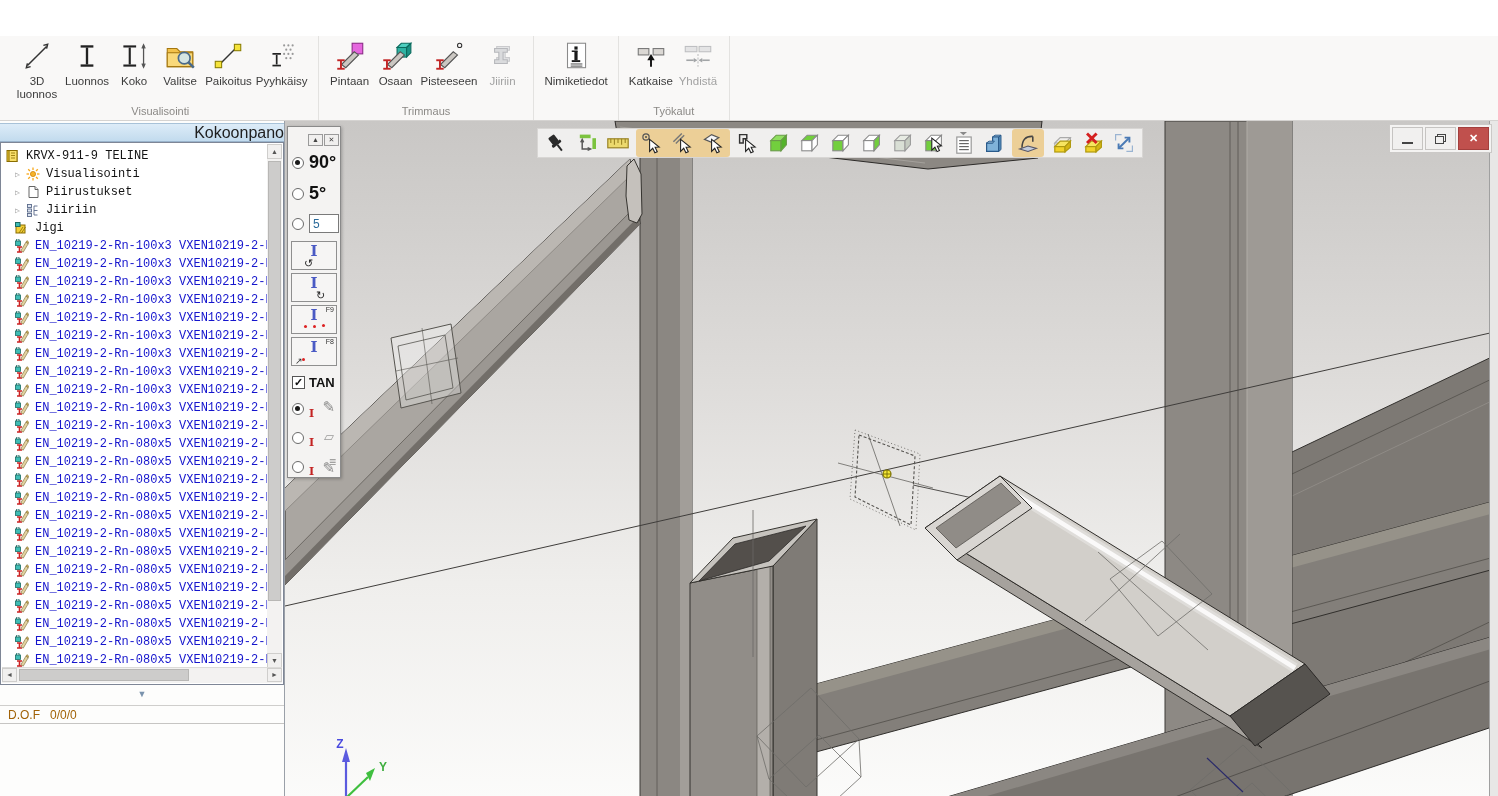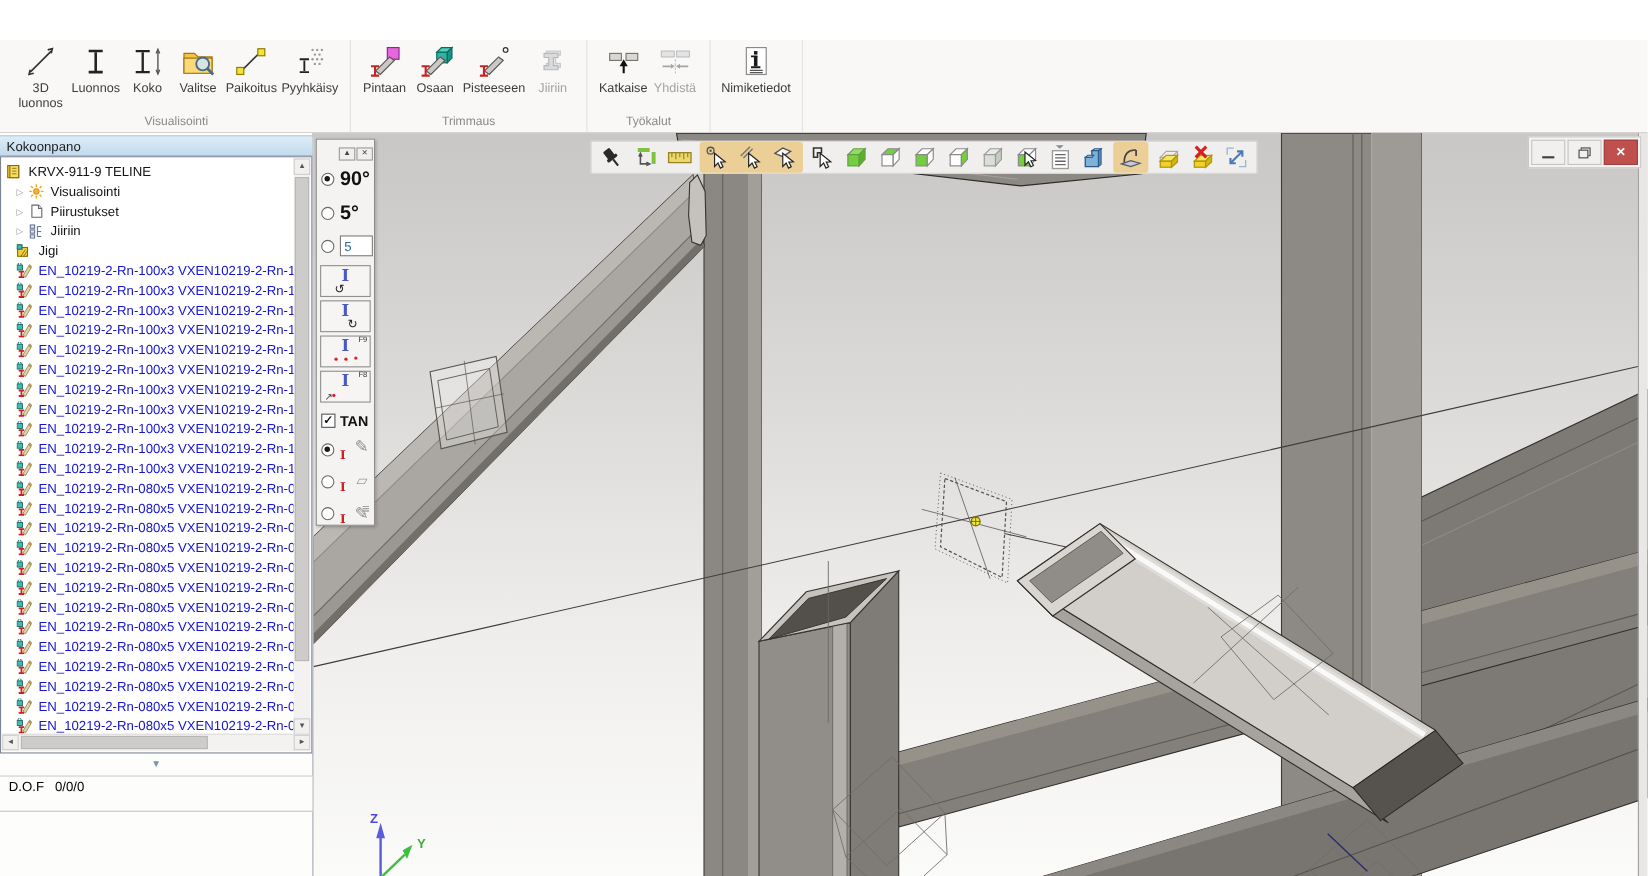--- a/index.html
+++ b/index.html
@@ -12,39 +12,39 @@
   .ritem{min-width:42px;display:flex;flex-direction:column;align-items:center;cursor:pointer;padding:0 2px;}
   .ricon{width:34px;height:36px;display:block;}
   .ricon svg{width:34px;height:34px;}
   .rlabel{font-size:11.5px;color:#3c3c3c;text-align:center;line-height:13px;margin-top:0;white-space:nowrap;}
   .ritem.wrap .rlabel{white-space:normal;width:48px;}
   .ritem.disabled .rlabel{color:#a2a2a2;}
   .ritem.disabled .ricon{opacity:.65;filter:grayscale(.8);}
 
   
   .sidebar{position:absolute;left:0;top:85px;width:285px;height:711px;background:#fdfdfc;border-right:1px solid #9aa0a8;box-sizing:border-box;}
-  .side-header{position:absolute;left:0;top:2px;right:0;height:19px;background:linear-gradient(#ddecf8,#c2dbee);border-top:1px solid #a8c2d8;border-bottom:1px solid #9ab4cc;font-size:12px;color:#1e1e1e;line-height:18px;padding-left:6px;box-sizing:border-box;}
+  .side-header{position:absolute;left:0;top:2px;right:0;height:19px;background:linear-gradient(#ddecf8,#c2dbee);border-top:1px solid #a8c2d8;border-bottom:1px solid #9ab4cc;font-size:16px;color:#1e1e1e;line-height:18px;padding-left:6px;box-sizing:border-box;text-align:right;}
   .treebox{position:absolute;left:0;top:21px;width:284px;height:543px;background:#fff;border:1px solid #7e8696;box-sizing:border-box;}
-  .tree-rows{position:absolute;left:1px;top:0;right:16px;bottom:16px;overflow:hidden;padding-top:4px;}
+  .tree-rows{position:absolute;left:1px;top:0;right:16px;bottom:16px;overflow:hidden;padding-top:4px;font-family:Liberation Mono, monospace;}
   .trow{height:18px;display:flex;align-items:center;font-size:12px;white-space:nowrap;cursor:pointer;}
   .texp{width:11px;margin-left:13px;font-size:8px;color:#9a9a9a;flex:0 0 11px;}
   .trow.lvl0{padding-left:4px;}
   .trow.leaf{padding-left:13px;}
   .ticn{width:16px;height:14px;margin-right:4px;flex:0 0 16px;}
   .ticn svg{width:14px;height:14px;}
   .tlbl{color:#141414;}
   .tlbl.blue{color:#1515cd;}
   .vscroll{position:absolute;right:1px;top:1px;width:15px;bottom:16px;background:#f3f2f1;}
   .vs-btn{position:absolute;left:0;width:15px;height:15px;background:#f1f0ef;border:1px solid #cfcecc;color:#555;font-size:7px;text-align:center;line-height:13px;box-sizing:border-box;}
   .vs-thumb{position:absolute;left:1px;width:13px;background:#cdcccb;border:1px solid #b8b7b5;box-sizing:border-box;}
   .hscroll{position:absolute;left:1px;right:1px;bottom:1px;height:15px;background:#f3f2f1;border-top:1px solid #dcdbd9;}
   .hs-btn{position:absolute;top:0;width:15px;height:14px;background:#f1f0ef;border:1px solid #cfcecc;color:#555;font-size:7px;text-align:center;line-height:12px;box-sizing:border-box;}
   .hs-thumb{position:absolute;top:1px;height:12px;background:#cdcccb;border:1px solid #b8b7b5;box-sizing:border-box;}
   .splitter{position:absolute;left:0;right:0;top:565px;height:18px;text-align:center;font-size:9px;color:#7a93ad;line-height:16px;}
-  .dofrow{position:absolute;left:0;top:584px;right:0;height:33px;border-top:1px solid #cfcecc;border-bottom:1px solid #c6c5c3;background:#fdfdfc;font-size:12px;color:#000000;padding-left:8px;line-height:18px;box-sizing:border-box;}
+  .dofrow{position:absolute;left:0;top:584px;right:0;height:19px;border-top:1px solid #cfcecc;border-bottom:1px solid #c6c5c3;background:#fdfdfc;font-size:12px;color:#a16207;padding-left:8px;line-height:18px;box-sizing:border-box;}
   .dofrow b{font-weight:normal;margin-right:10px;}
 
   
   .snap-panel{position:absolute;left:287px;top:90px;width:54px;height:352px;background:#f4f3f2;border:1px solid #8a8a8a;box-shadow:1px 1px 3px rgba(0,0,0,.25);z-index:6;box-sizing:border-box;}
   .sp-head{height:14px;text-align:right;padding:1px 1px 0 0;}
   .sp-mini{display:inline-block;width:15px;height:12px;border:1px solid #9a9a9a;background:#f0efee;font-size:7px;line-height:10px;text-align:center;color:#444;margin-left:1px;box-sizing:border-box;cursor:pointer;}
   .sp-radio-row{display:flex;align-items:center;padding:10px 0 0 4px;}
   .radio{width:12px;height:12px;border:1px solid #6a6a6a;border-radius:50%;background:#fff;position:relative;flex:0 0 12px;box-sizing:border-box;cursor:pointer;}
   .radio.checked::after{content:"";position:absolute;left:2px;top:2px;width:5px;height:5px;border-radius:50%;background:#1a1a1a;}
   .sp-angle{font-size:18px;font-weight:bold;margin-left:5px;color:#111;}
@@ -210,58 +210,58 @@
               <path d="M9 9 h12 v3.5 h-4 v7 h4 V23 H9 v-3.5 h4 v-7 H9 Z" fill="#c3cdde" stroke="#8a98b5"></path>
             </svg></span>
         <span class="rlabel">Jiiriin</span>
       </div>
       <span class="rgroup-label">Trimmaus</span>
     </div>
 
     <div class="rgroup">
       <div class="ritem">
         <span class="ricon"><svg viewBox="0 0 32 32">
-              <rect x="4" y="9" width="10" height="6" fill="#dbd8d4" stroke="#777"></rect>
-              <rect x="18" y="9" width="10" height="6" fill="#dbd8d4" stroke="#777"></rect>
-              <line x1="16" y1="26" x2="16" y2="19" stroke="#111" stroke-width="1.8"></line>
-              <polygon points="12.5,20 19.5,20 16,14" fill="#111"></polygon>
-            </svg></span>
-        <span class="rlabel">Katkaise</span>
-      </div>
-      <div class="ritem disabled">
-        <span class="ricon"><svg viewBox="0 0 32 32">
-              <rect x="4" y="7" width="11" height="5" fill="#d5dbe4" stroke="#98a2b2"></rect>
-              <rect x="17" y="7" width="11" height="5" fill="#d5dbe4" stroke="#98a2b2"></rect>
-              <line x1="16" y1="14" x2="16" y2="26" stroke="#98a2b2" stroke-dasharray="2 1.5"></line>
-              <line x1="5" y1="20" x2="12" y2="20" stroke="#6a7a92" stroke-width="1.5"></line>
-              <polygon points="12,17.8 12,22.2 15.5,20" fill="#6a7a92"></polygon>
-              <line x1="27" y1="20" x2="20" y2="20" stroke="#6a7a92" stroke-width="1.5"></line>
-              <polygon points="20,17.8 20,22.2 16.5,20" fill="#6a7a92"></polygon>
-            </svg></span>
-        <span class="rlabel">Yhdistä</span>
-      </div>
-      <span class="rgroup-label">Työkalut</span>
-    </div>
-
-    <div class="rgroup">
-      <div class="ritem">
-        <span class="ricon"><svg viewBox="0 0 32 32">
               <rect x="8" y="4" width="17" height="23" fill="#fff" stroke="#8a8a8a"></rect>
               <rect x="14.5" y="7" width="3" height="3" fill="#1a1a1a"></rect>
               <rect x="14.5" y="11.5" width="3" height="8.5" fill="#1a1a1a"></rect>
               <line x1="12" y1="11.5" x2="17.5" y2="11.5" stroke="#1a1a1a" stroke-width="1.4"></line>
               <line x1="12" y1="20.8" x2="20" y2="20.8" stroke="#1a1a1a" stroke-width="1.8"></line>
               <g stroke="#555">
                 <line x1="11" y1="23.5" x2="22" y2="23.5"></line>
                 <line x1="11" y1="25.5" x2="22" y2="25.5"></line>
               </g>
             </svg></span>
         <span class="rlabel">Nimiketiedot</span>
       </div>
       <span class="rgroup-label"></span>
+    </div>
+
+    <div class="rgroup">
+      <div class="ritem">
+        <span class="ricon"><svg viewBox="0 0 32 32">
+              <rect x="4" y="9" width="10" height="6" fill="#dbd8d4" stroke="#777"></rect>
+              <rect x="18" y="9" width="10" height="6" fill="#dbd8d4" stroke="#777"></rect>
+              <line x1="16" y1="26" x2="16" y2="19" stroke="#111" stroke-width="1.8"></line>
+              <polygon points="12.5,20 19.5,20 16,14" fill="#111"></polygon>
+            </svg></span>
+        <span class="rlabel">Katkaise</span>
+      </div>
+      <div class="ritem disabled">
+        <span class="ricon"><svg viewBox="0 0 32 32">
+              <rect x="4" y="7" width="11" height="5" fill="#d5dbe4" stroke="#98a2b2"></rect>
+              <rect x="17" y="7" width="11" height="5" fill="#d5dbe4" stroke="#98a2b2"></rect>
+              <line x1="16" y1="14" x2="16" y2="26" stroke="#98a2b2" stroke-dasharray="2 1.5"></line>
+              <line x1="5" y1="20" x2="12" y2="20" stroke="#6a7a92" stroke-width="1.5"></line>
+              <polygon points="12,17.8 12,22.2 15.5,20" fill="#6a7a92"></polygon>
+              <line x1="27" y1="20" x2="20" y2="20" stroke="#6a7a92" stroke-width="1.5"></line>
+              <polygon points="20,17.8 20,22.2 16.5,20" fill="#6a7a92"></polygon>
+            </svg></span>
+        <span class="rlabel">Yhdistä</span>
+      </div>
+      <span class="rgroup-label">Työkalut</span>
     </div>
   </div>
 
   <div class="sidebar">
     <div class="side-header">Kokoonpano</div>
     <div class="treebox">
       <div class="tree-rows">
           <div class="trow lvl0">
             <span class="ticn"><svg viewBox="0 0 14 14">
                 <rect x="1" y="1.5" width="10" height="11" fill="#f2cf3a" stroke="#8a6d00"></rect>

